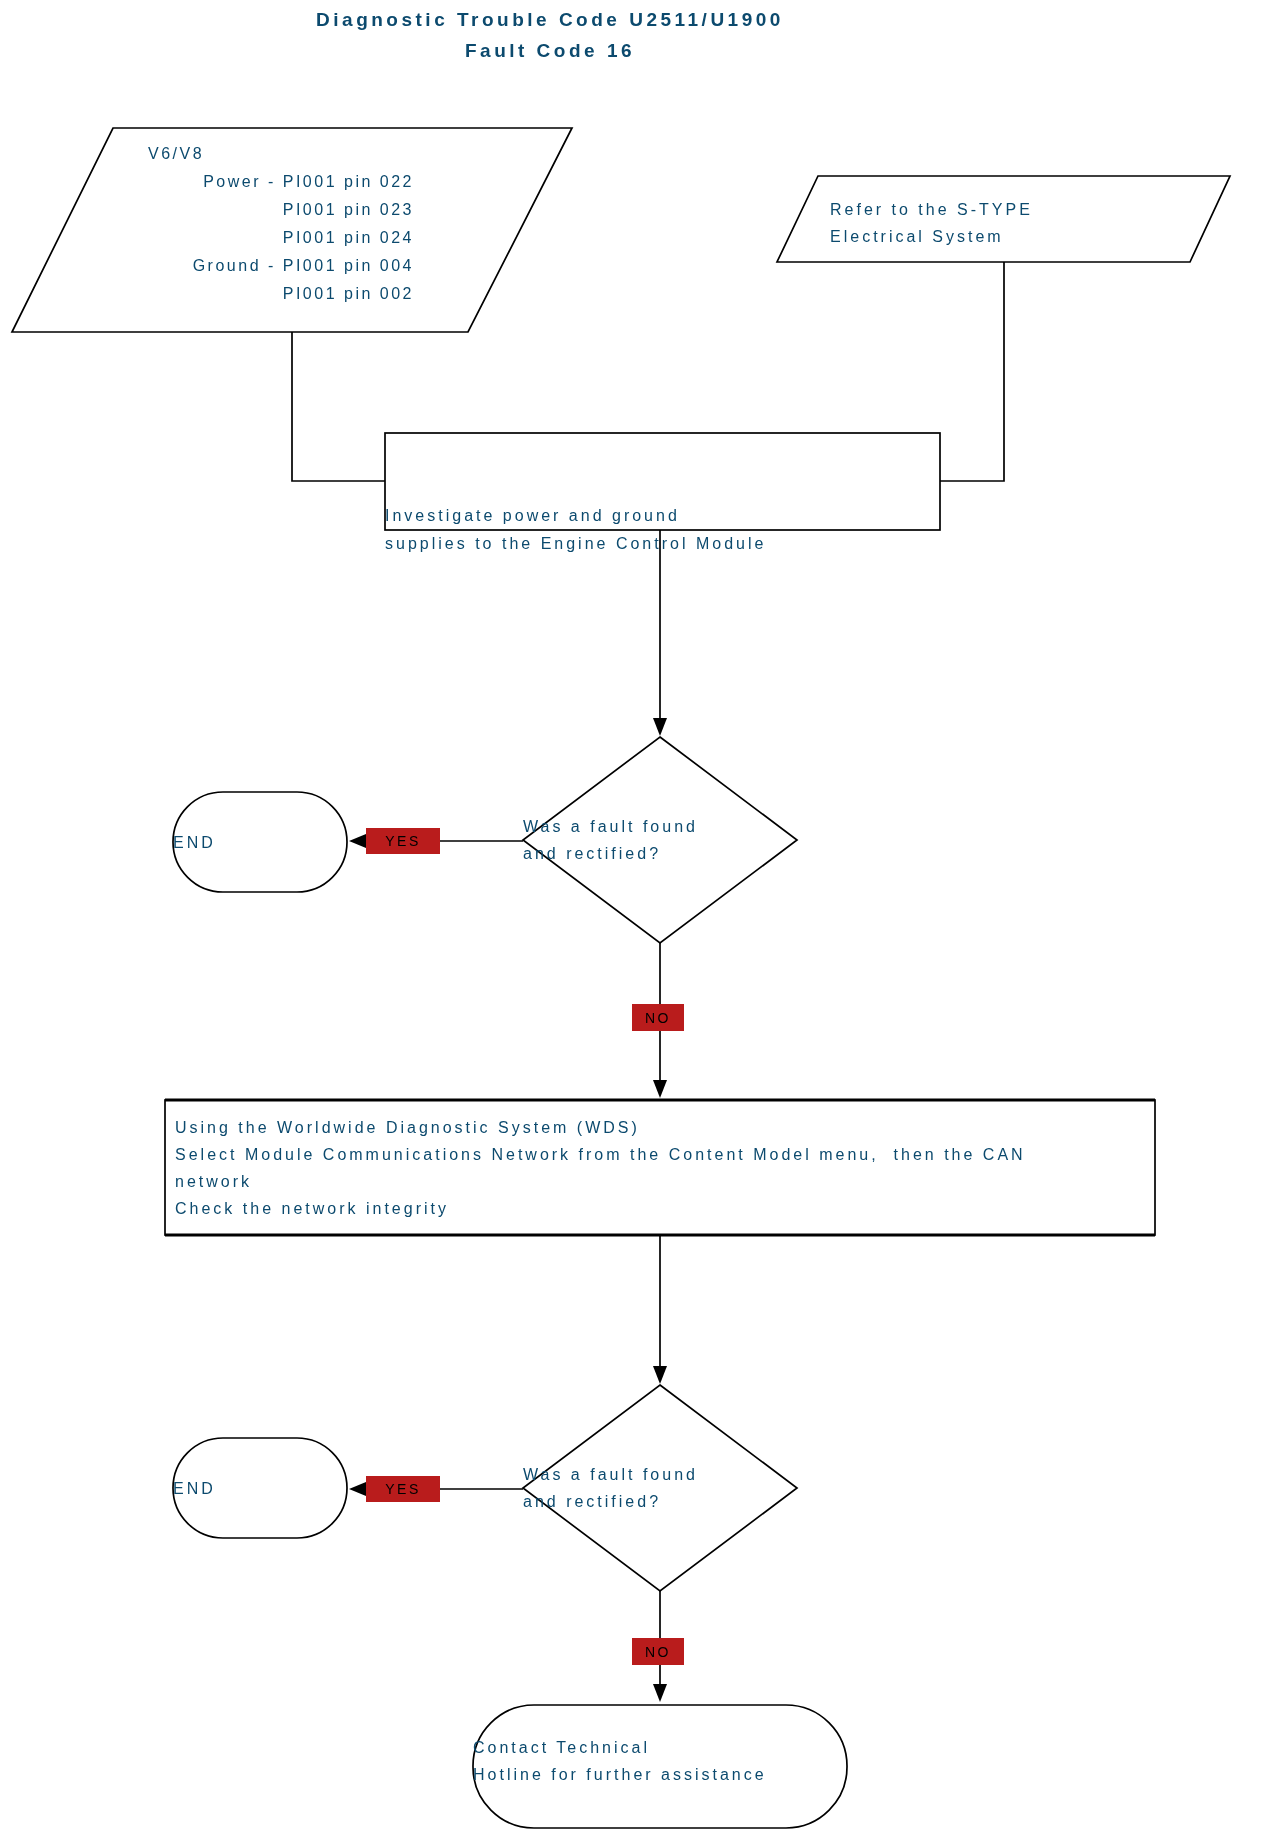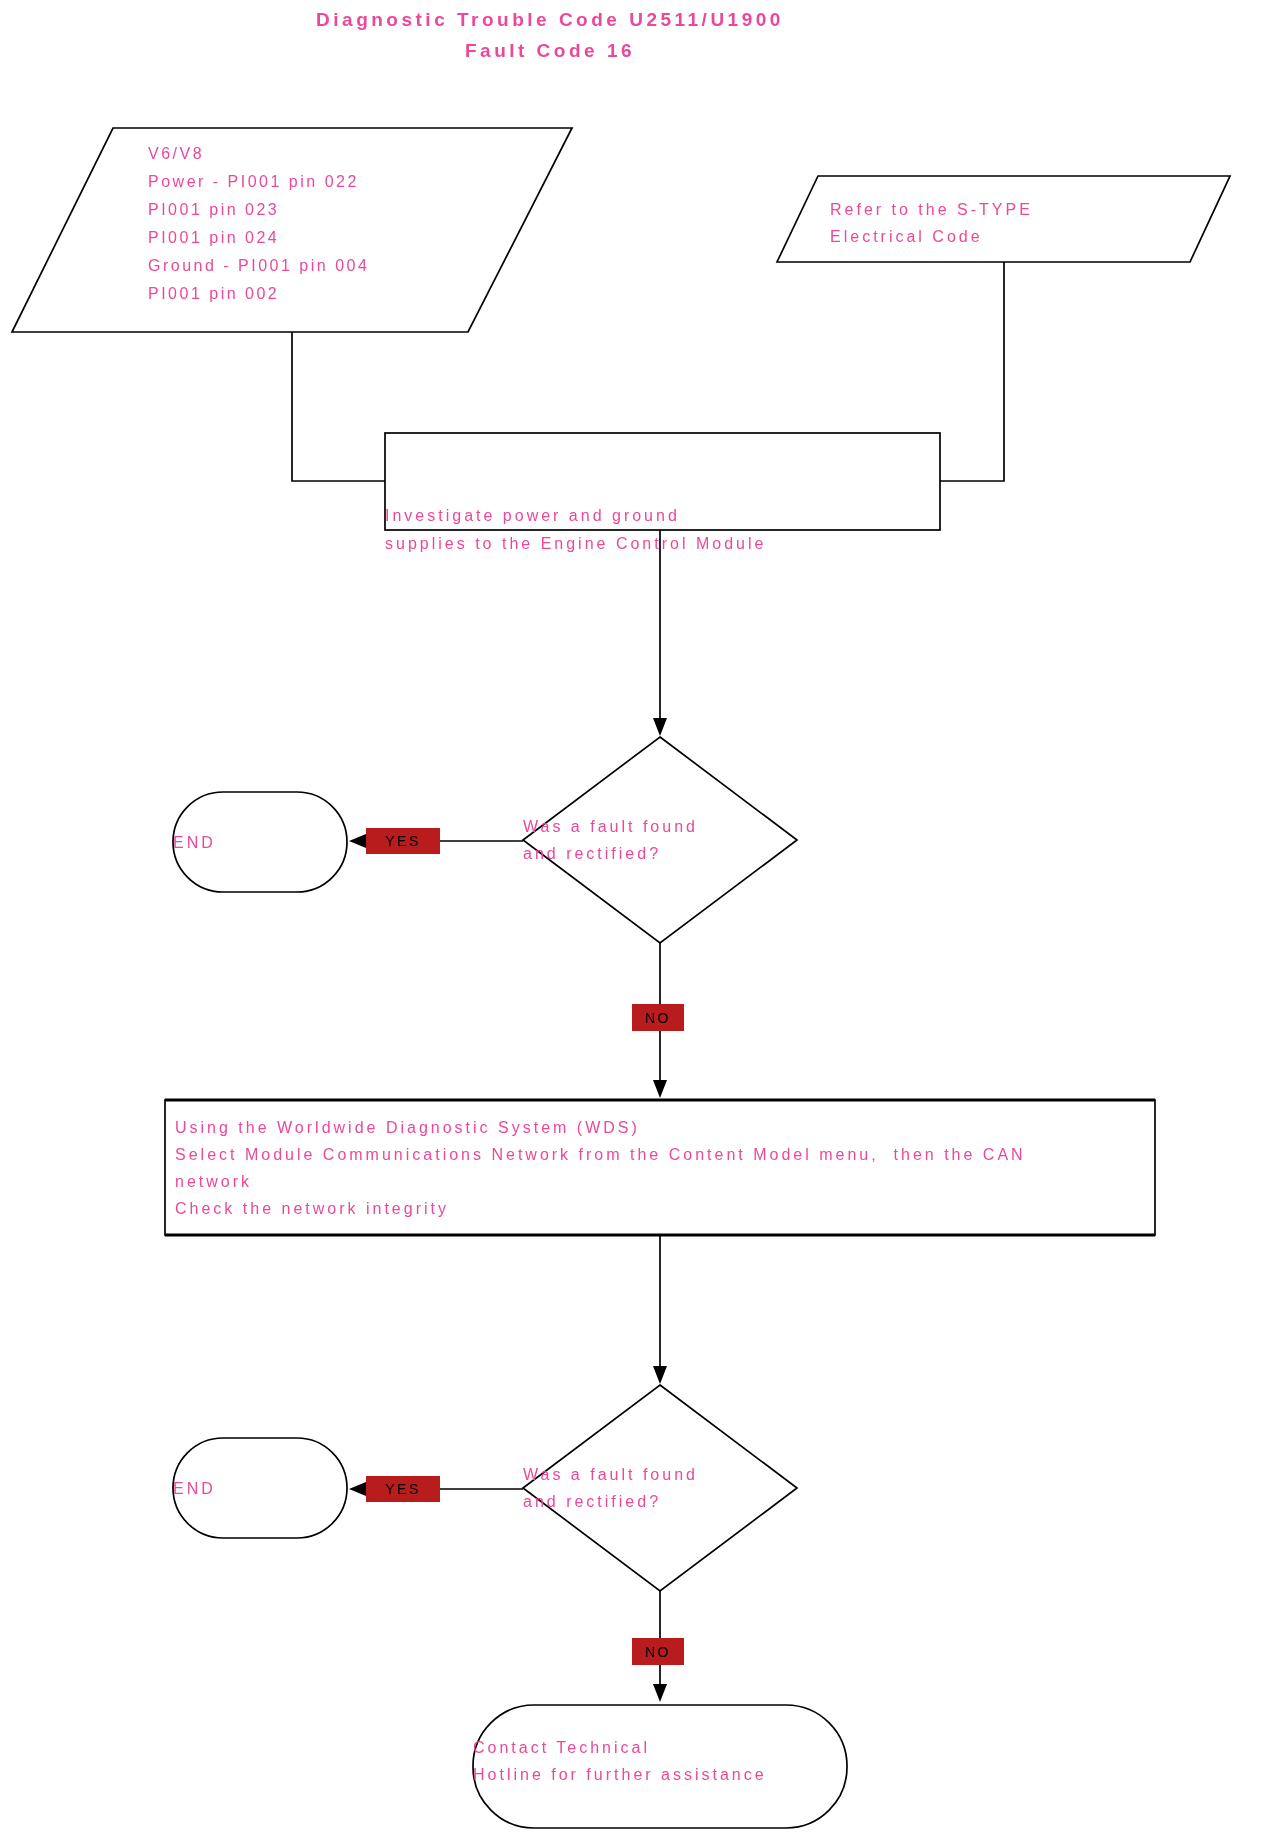--- a/index.html
+++ b/index.html
@@ -24,21 +24,21 @@
   .shape { fill: none; stroke: #000000; stroke-width: 1.7px; }
   .edge  { fill: none; stroke: #000000; stroke-width: 1.7px; }
   .thick { stroke-width: 3px; }
   .arrowhead { fill: #000000; stroke: none; }
 
   .txt {
     position: absolute;
     font-size: 16px;
     letter-spacing: 3px;
     line-height: 27px;
-    color: #ec4899;
+    color: #0c4a6e;
   }
   .center-stack {
     display: flex;
     flex-direction: column;
     align-items: flex-start;
     justify-content: center;
     text-align: center;
   }
   .pre { white-space: pre; }
 
@@ -49,21 +49,21 @@
     font-size: 19px;
     letter-spacing: 3.5px;
     line-height: 31px;
   }
 
   #pin-info-text {
     left: 148px; top: 140px; width: 266px;
     line-height: 28px;
     letter-spacing: 2.5px;
   }
-  #pin-info-text .pline { text-align: left; white-space: pre; }
+  #pin-info-text .pline { text-align: right; white-space: pre; }
   #pin-info-text .pline.first { text-align: left; }
 
   #guide-text      { left: 830px;  top: 196px;  width: 340px;  height: 54px; }
   #investigate-text{ left: 385px;  top: 433px;  width: 555px;  height: 97px;  line-height: 28px; margin-top: 48px; }
   #decision1-text  { left: 523px;  top: 737px;  width: 274px;  height: 206px; }
   #end1-text       { left: 173px;  top: 792px;  width: 174px;  height: 100px; }
   #wds-text        { left: 165px;  top: 1100px; width: 990px;  height: 135px; padding-left: 10px; }
   #decision2-text  { left: 523px;  top: 1385px; width: 274px;  height: 206px; }
   #end2-text       { left: 173px;  top: 1438px; width: 174px;  height: 100px; }
   #hotline-text    { left: 473px;  top: 1705px; width: 374px;  height: 112px; }
@@ -132,21 +132,21 @@
     <div class="pline first">V6/V8</div>
     <div class="pline">Power - PI001 pin 022</div>
     <div class="pline">PI001 pin 023</div>
     <div class="pline">PI001 pin 024</div>
     <div class="pline">Ground - PI001 pin 004</div>
     <div class="pline">PI001 pin 002</div>
   </div>
 
   <div class="txt center-stack" id="guide-text">
     <div>Refer to the S-TYPE</div>
-    <div>Electrical Code</div>
+    <div>Electrical System</div>
   </div>
 
   <div class="txt center-stack" id="investigate-text">
     <div>Investigate power and ground</div>
     <div>supplies to the Engine Control Module</div>
   </div>
 
   <div class="txt center-stack" id="decision1-text">
     <div>Was a fault found</div>
     <div>and rectified?</div>

